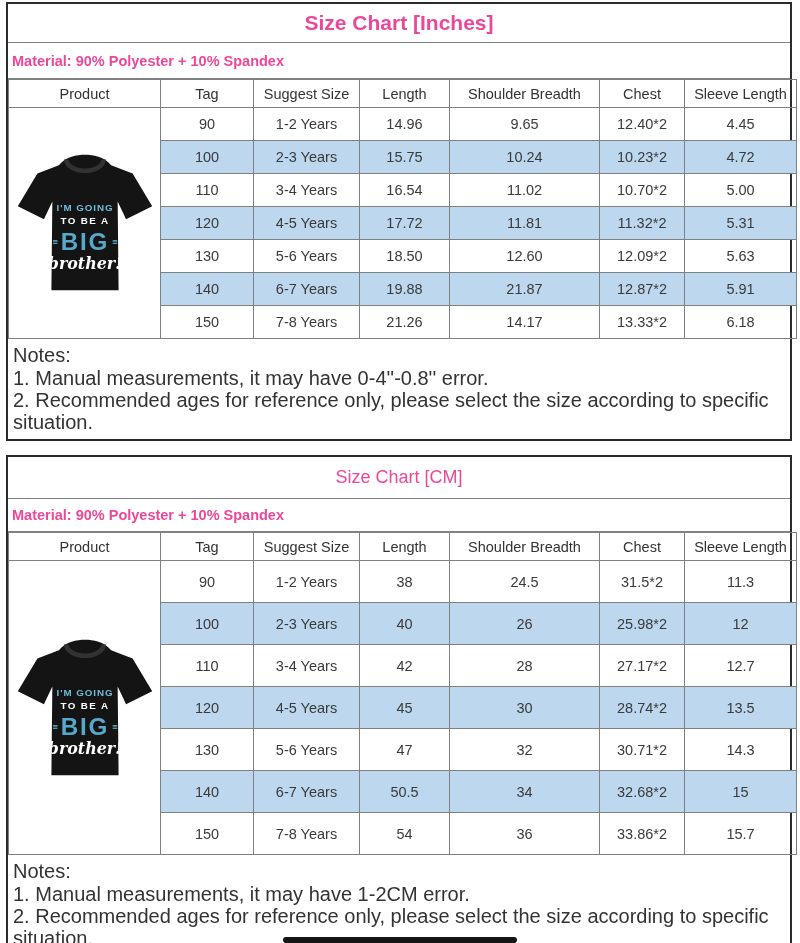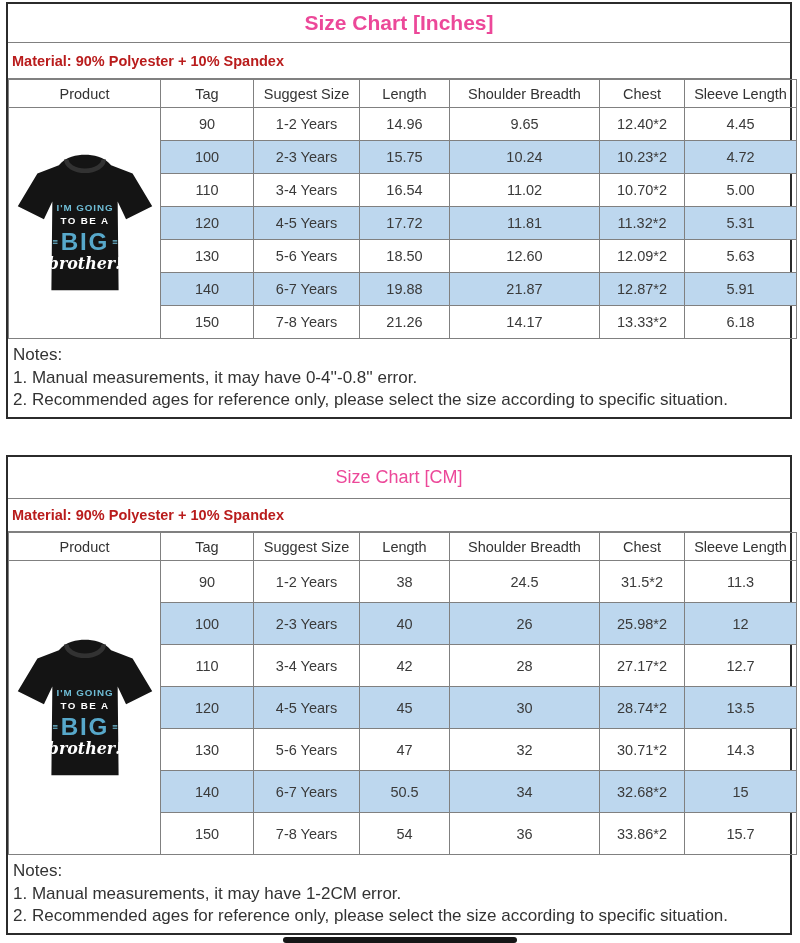--- a/index.html
+++ b/index.html
@@ -17,39 +17,39 @@
   .title-row {
     display:flex; align-items:center; justify-content:center;
     border-bottom:1px solid #808080; color:#ec4899;
   }
   .panel-inches .title-row { height:38px; font-size:21px; font-weight:bold; }
   .panel-cm     .title-row { height:41px; font-size:18px; font-weight:normal; }
 
   .material-row {
     display:flex; align-items:center; padding-left:4px;
     border-bottom:1px solid #808080;
-    font-weight:bold; font-size:14.5px; color:#b91c1c;
+    font-weight:bold; font-size:14.5px; color:#ec4899;
   }
   .panel-inches .material-row { height:35px; }
   .panel-cm     .material-row { height:32px; }
 
   table { border-collapse:collapse; width:100%; table-layout:fixed; }
   th, td {
     border:1px solid #808080; text-align:center; padding:0;
     font-size:14.5px; font-weight:normal; color:#3a3a3a;
     overflow:hidden; white-space:nowrap;
   }
   thead th { height:27px; color:#333333;text-align:center; }
   .panel-inches tbody tr { height:33px; }
   .panel-cm     tbody tr { height:42px; }
   tbody tr:nth-child(even) td { background:#BDD7EE; }
   td.product-cell { background:#ffffff !important; vertical-align:middle; }
 
   .notes {
-    font-size:17px; color:#333333; padding:4px 6px 6px 5px;
+    font-size:20px; color:#333333; padding:4px 6px 6px 5px;
   }
   .notes .notes-label { line-height:24px; }
   .notes .note-line  { line-height:22px; }
 
   .shirt-wrap { display:flex; justify-content:center; align-items:flex-end; }
 
   .home-bar {
     position:absolute; left:50%; transform:translateX(-50%);
     bottom:0px; width:234px; height:6px; border-radius:3px;
     background:#161616;

